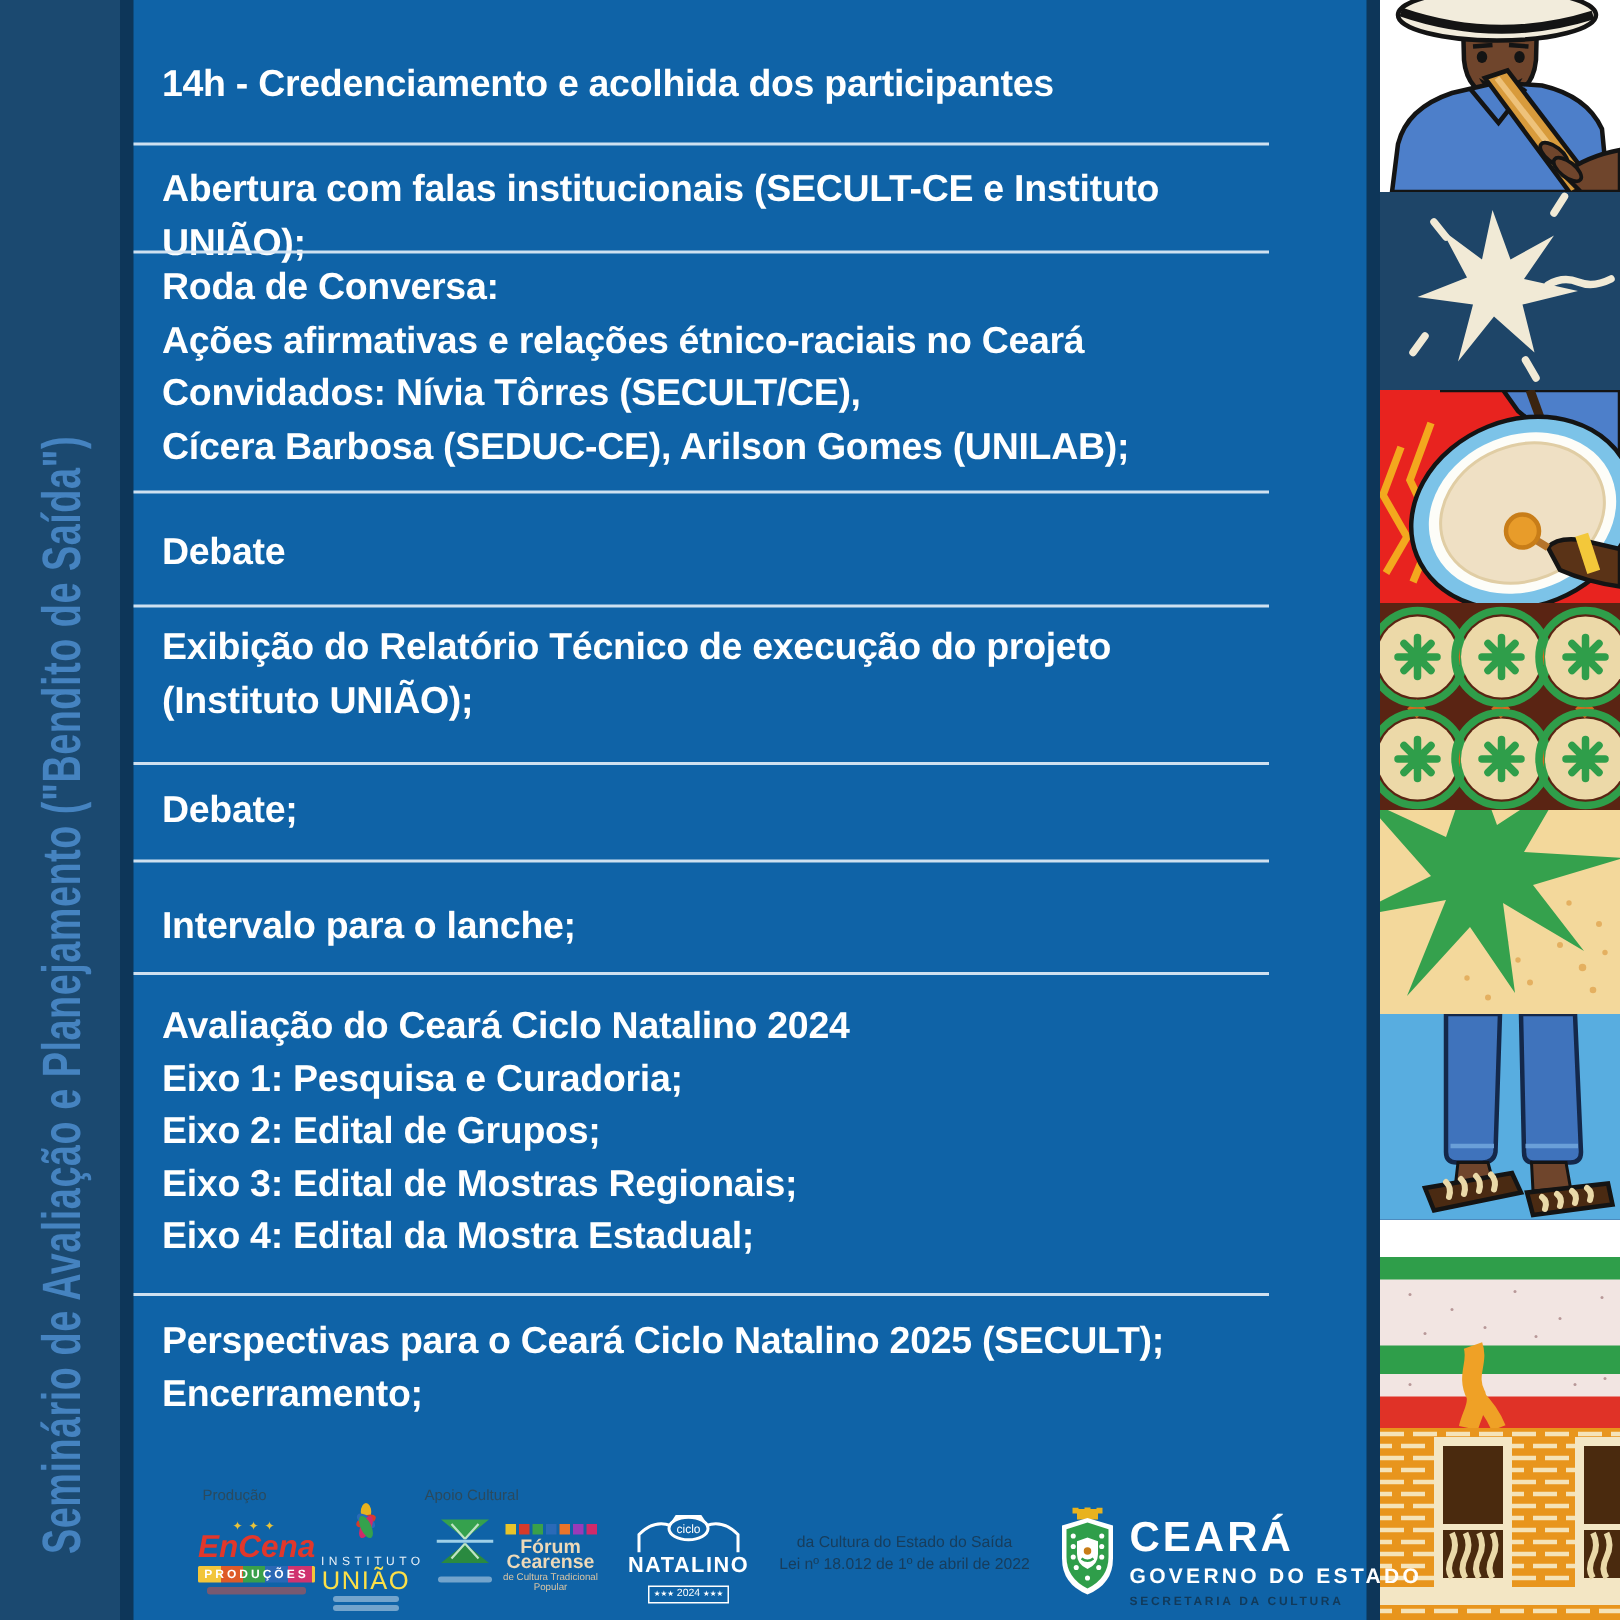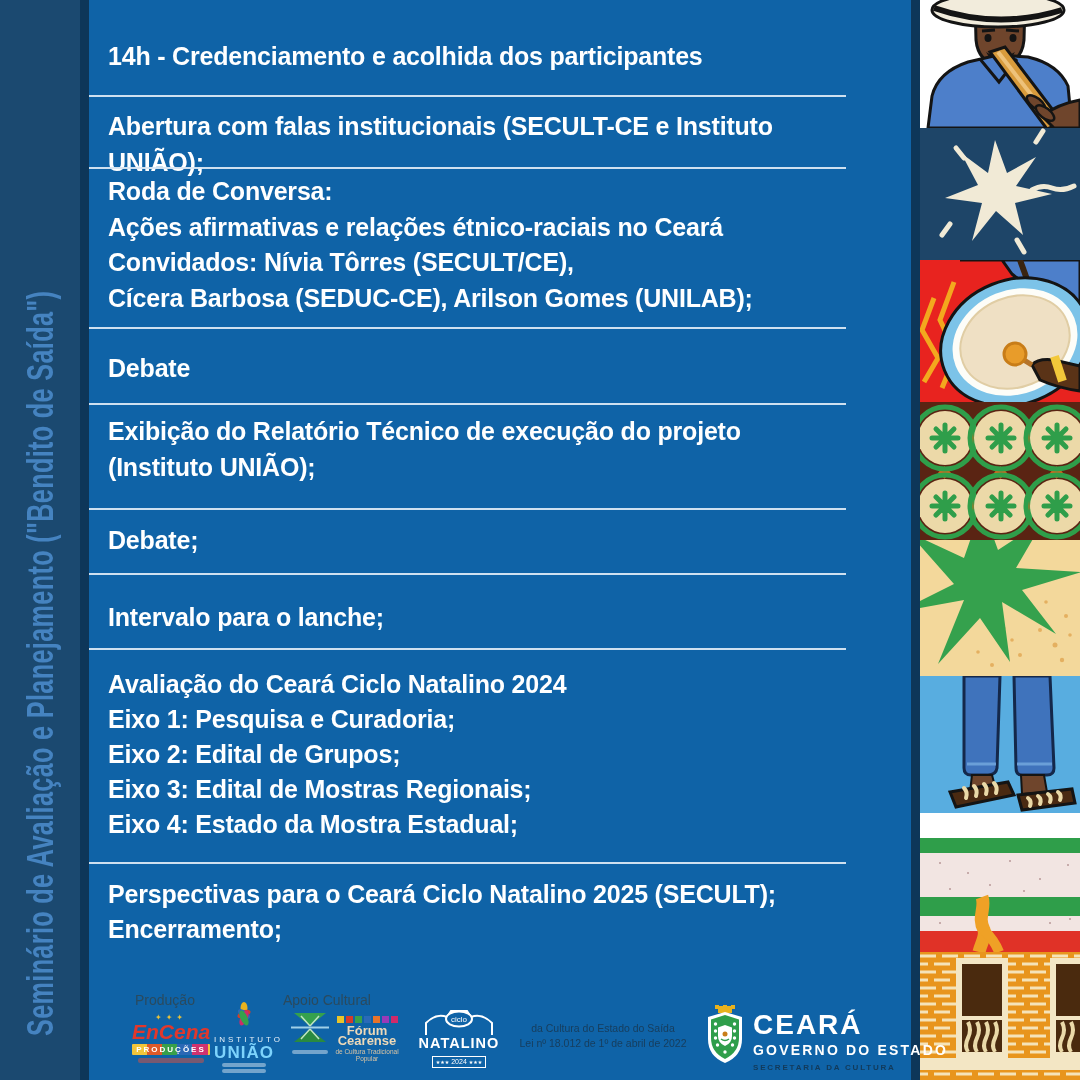--- a/index.html
+++ b/index.html
@@ -9,30 +9,30 @@
   .edge{position:absolute;top:0;width:9px;height:1080px;background:#0d3659;}
   .edge-left{left:80px}.edge-right{left:911px}
   .side-title{position:absolute;left:20px;top:1036px;transform-origin:0 0;
               transform:rotate(-90deg) scaleX(0.70);white-space:nowrap;
               font-weight:bold;font-size:36px;color:#4583c0;letter-spacing:0.5px;}
   .sec{position:absolute;left:108px;width:760px;color:#ffffff;font-weight:bold;
        font-size:25px;line-height:35.5px;letter-spacing:-0.2px;}
   .sep{position:absolute;left:89px;width:757px;height:2px;background:#d9e7f3;opacity:.95;}
   .tile{position:absolute;left:920px;width:160px;overflow:hidden;line-height:0;}
   
-  .flabel{position:absolute;font-size:14px;color:#2a4a5e;}
+  .flabel{position:absolute;font-size:10px;color:#2a4a5e;}
   .fblock{position:absolute;text-align:center;}
   .encena-name{font-size:21px;font-weight:bold;font-style:italic;color:#e2372b;line-height:20px;}
   .encena-spark{font-size:8px;color:#e8c23a;letter-spacing:4px;line-height:8px;}
   .encena-bar{position:relative;height:11px;margin-top:2px;border-radius:1px;
      background:repeating-linear-gradient(90deg,#f2c53a 0 15px,#de5a28 15px 30px,#39a04a 30px 45px,#2a68b5 45px 60px,#d0336f 60px 76px);}
   .encena-bar span{position:absolute;left:0;right:0;top:1px;font-size:8px;font-weight:bold;color:#fff;letter-spacing:2px;}
   .blurbar{height:5px;background:rgba(226,80,60,.5);border-radius:2px;margin:3px 6px 0;}
   .uniao-inst{font-size:8px;color:#e9f1f8;letter-spacing:3px;margin-top:1px;}
-  .uniao-name{font-size:17px;font-weight:bold;color:#7dd3fc;letter-spacing:1px;line-height:17px;}
+  .uniao-name{font-size:17px;font-weight:normal;color:#fde047;letter-spacing:1px;line-height:17px;}
   .whitebar{height:4px;background:rgba(255,255,255,.42);border-radius:2px;margin:2px 8px 0;}
   .forum-sq{display:flex;gap:2px;justify-content:center;}
   .forum-sq i{width:7px;height:7px;display:block;}
   .forum-l1{font-size:13px;font-weight:bold;color:#edd9b8;margin-top:3px;line-height:10px;}
   .forum-l2{font-size:6.5px;color:#d8c4a4;margin-top:2px;line-height:7px;}
   .nat-name{font-size:14.5px;font-weight:bold;color:#fff;letter-spacing:1px;line-height:14px;margin-top:-3px;}
   .nat-band{display:inline-block;border:1px solid #fff;font-size:7px;color:#fff;padding:0 3px;margin-top:2px;line-height:9px;}
   .approval{position:absolute;left:514px;top:1021px;width:178px;text-align:center;
             font-size:10.5px;line-height:14.5px;color:#173d5c;}
   .ceara-name{font-size:28px;font-weight:bold;color:#fff;letter-spacing:2px;line-height:28px;}
@@ -86,21 +86,21 @@
   <div class="sec" style="top:600px">
     <div>Intervalo para o lanche;</div>
   </div>
   <div class="sep" style="top:648px"></div>
 
   <div class="sec" style="top:667px;line-height:35px">
     <div>Avaliação do Ceará Ciclo Natalino 2024</div>
     <div>Eixo 1: Pesquisa e Curadoria;</div>
     <div>Eixo 2: Edital de Grupos;</div>
     <div>Eixo 3: Edital de Mostras Regionais;</div>
-    <div>Eixo 4: Estado da Mostra Estadual;</div>
+    <div>Eixo 4: Edital da Mostra Estadual;</div>
   </div>
   <div class="sep" style="top:862px"></div>
 
   <div class="sec" style="top:877px;line-height:35px">
     <div>Perspectivas para o Ceará Ciclo Natalino 2025 (SECULT);</div>
     <div>Encerramento;</div>
   </div>
 
   <div class="tile" style="top:0;height:128px">
     <svg width="160" height="128" viewBox="0 0 160 128">

